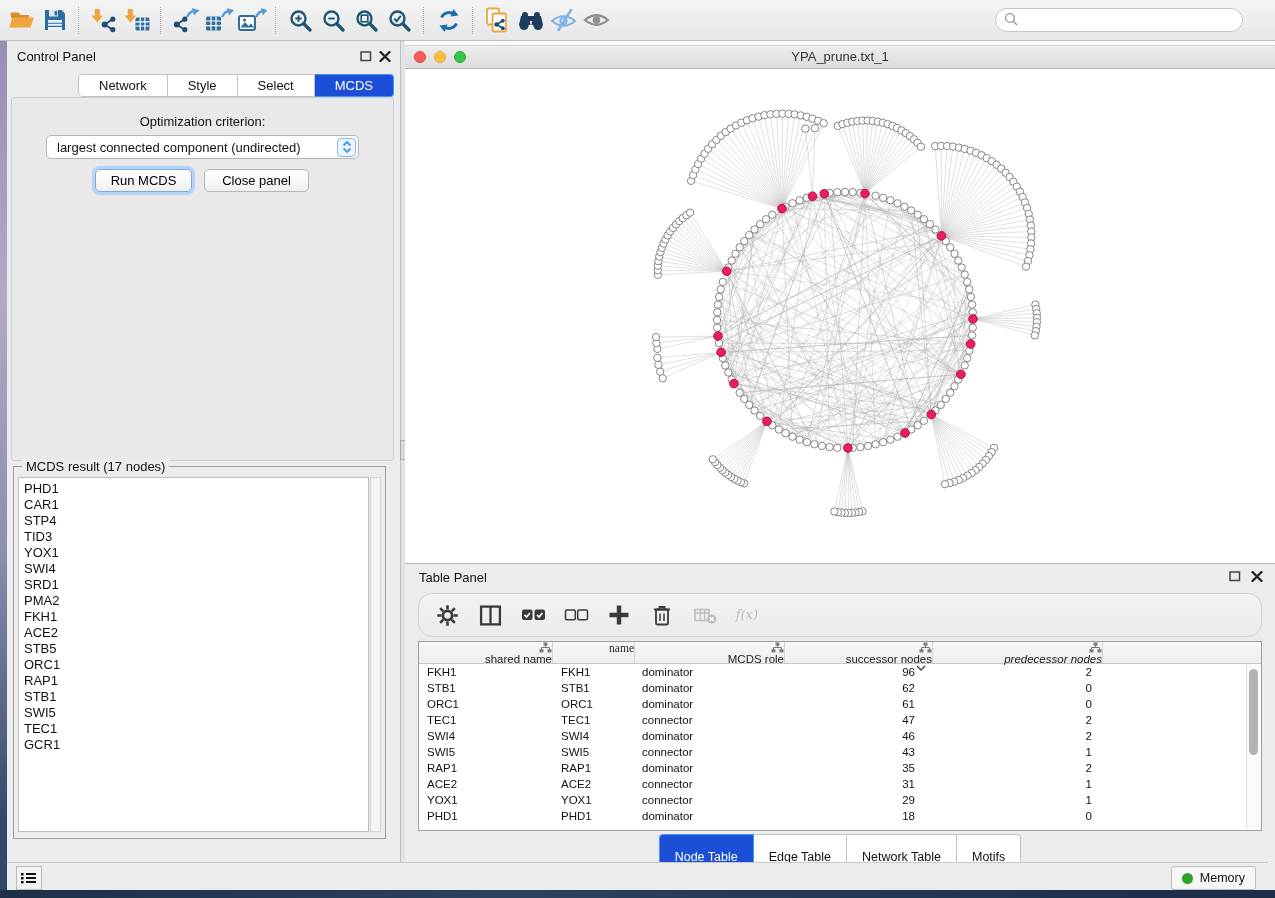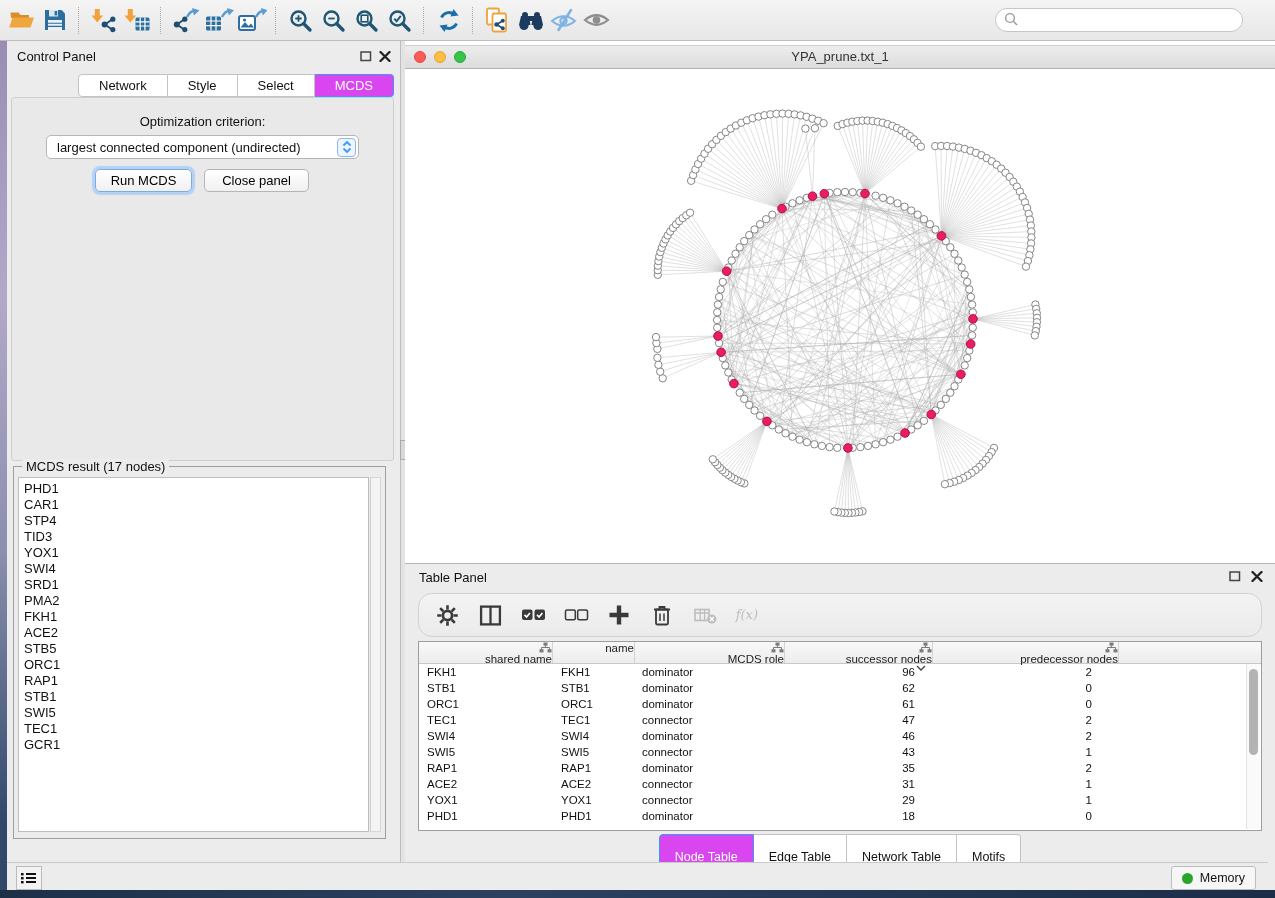--- a/index.html
+++ b/index.html
@@ -24,21 +24,21 @@
   
   #control-panel{position:absolute;left:7px;top:41px;width:393px;height:821px;background:#ececec;}
   .panel-title{position:absolute;left:10px;top:8px;font-size:13px;}
   .win-btn{position:absolute;top:9px;width:12px;height:11px;}
   
   .seg{display:flex;}
   .seg-tab{padding:0 20px;font-size:13px;line-height:21px;height:21px;background:#fff;
            border:1px solid #c3c3c3;border-left:none;white-space:nowrap;}
   .seg-tab:first-child{border-left:1px solid #c3c3c3;border-radius:4px 0 0 4px;}
   .seg-tab:last-child{border-radius:0 4px 4px 0;}
-  .seg-tab.active{background:#d946ef;border-color:#3b99fc;color:#fff;}
+  .seg-tab.active{background:#1d4ed8;border-color:#3b99fc;color:#fff;}
   #cp-tabs{position:absolute;left:71px;top:33px;}
   #cp-body{position:absolute;left:4px;top:56px;width:381px;height:362px;background:#e9e9e9;
            border:1px solid #cfcfcf;border-radius:3px;}
   #opt-label{position:absolute;top:16px;width:100%;text-align:center;}
   #opt-combo{position:absolute;left:34px;top:37px;width:311px;height:22px;background:#fff;
              border:1px solid #b5b5b5;border-radius:5px;display:flex;align-items:center;}
   #opt-combo .val{flex:1;padding-left:10px;font-size:13px;white-space:nowrap;overflow:hidden;}
   #opt-combo .stepper{width:17px;height:17px;margin-right:2px;background:#eef5ff;border:1px solid #8cb8ef;
              border-radius:4px;display:flex;align-items:center;justify-content:center;}
   .btn{position:absolute;height:23px;background:linear-gradient(#ffffff,#f0f0f0);
@@ -1071,21 +1071,21 @@
             <span class="tree">
               <svg width="13" height="11" viewBox="0 0 13 11">
                 <rect x="4.5" y="0.5" width="4" height="3.2" fill="#7a7a7a"></rect>
                 <rect x="0.5" y="7.2" width="4" height="3.2" fill="#7a7a7a"></rect>
                 <rect x="8.5" y="7.2" width="4" height="3.2" fill="#7a7a7a"></rect>
                 <path d="M6.5 3.7v1.8M2.5 7.2V5.5h8v1.7" stroke="#7a7a7a" fill="none"></path>
               </svg>
             </span>
             <span class="lbl">shared name</span>
           </div>
-          <div class="hcell" style="left:134px;width:82px;">
+          <div class="hcell" style="left:134px;width:82px;font-family:Liberation Serif, serif;">
             <span class="lbl">name</span>
           </div>
           <div class="hcell" style="left:216px;width:150px;">
             <span class="tree">
               <svg width="13" height="11" viewBox="0 0 13 11">
                 <rect x="4.5" y="0.5" width="4" height="3.2" fill="#7a7a7a"></rect>
                 <rect x="0.5" y="7.2" width="4" height="3.2" fill="#7a7a7a"></rect>
                 <rect x="8.5" y="7.2" width="4" height="3.2" fill="#7a7a7a"></rect>
                 <path d="M6.5 3.7v1.8M2.5 7.2V5.5h8v1.7" stroke="#7a7a7a" fill="none"></path>
               </svg>
@@ -1101,21 +1101,21 @@
                 <path d="M6.5 3.7v1.8M2.5 7.2V5.5h8v1.7" stroke="#7a7a7a" fill="none"></path>
               </svg>
             </span>
             <span class="lbl">successor nodes</span>
             <span class="chev">
               <svg width="10" height="6" viewBox="0 0 10 6">
                 <path d="M1 1l4 4 4-4" stroke="#444" stroke-width="1.4" fill="none"></path>
               </svg>
             </span>
           </div>
-          <div class="hcell" style="left:532px;width:168px;">
+          <div class="hcell" style="left:516px;width:168px;font-style:italic;">
             <span class="tree">
               <svg width="13" height="11" viewBox="0 0 13 11">
                 <rect x="4.5" y="0.5" width="4" height="3.2" fill="#7a7a7a"></rect>
                 <rect x="0.5" y="7.2" width="4" height="3.2" fill="#7a7a7a"></rect>
                 <rect x="8.5" y="7.2" width="4" height="3.2" fill="#7a7a7a"></rect>
                 <path d="M6.5 3.7v1.8M2.5 7.2V5.5h8v1.7" stroke="#7a7a7a" fill="none"></path>
               </svg>
             </span>
             <span class="lbl">predecessor nodes</span>
           </div>

